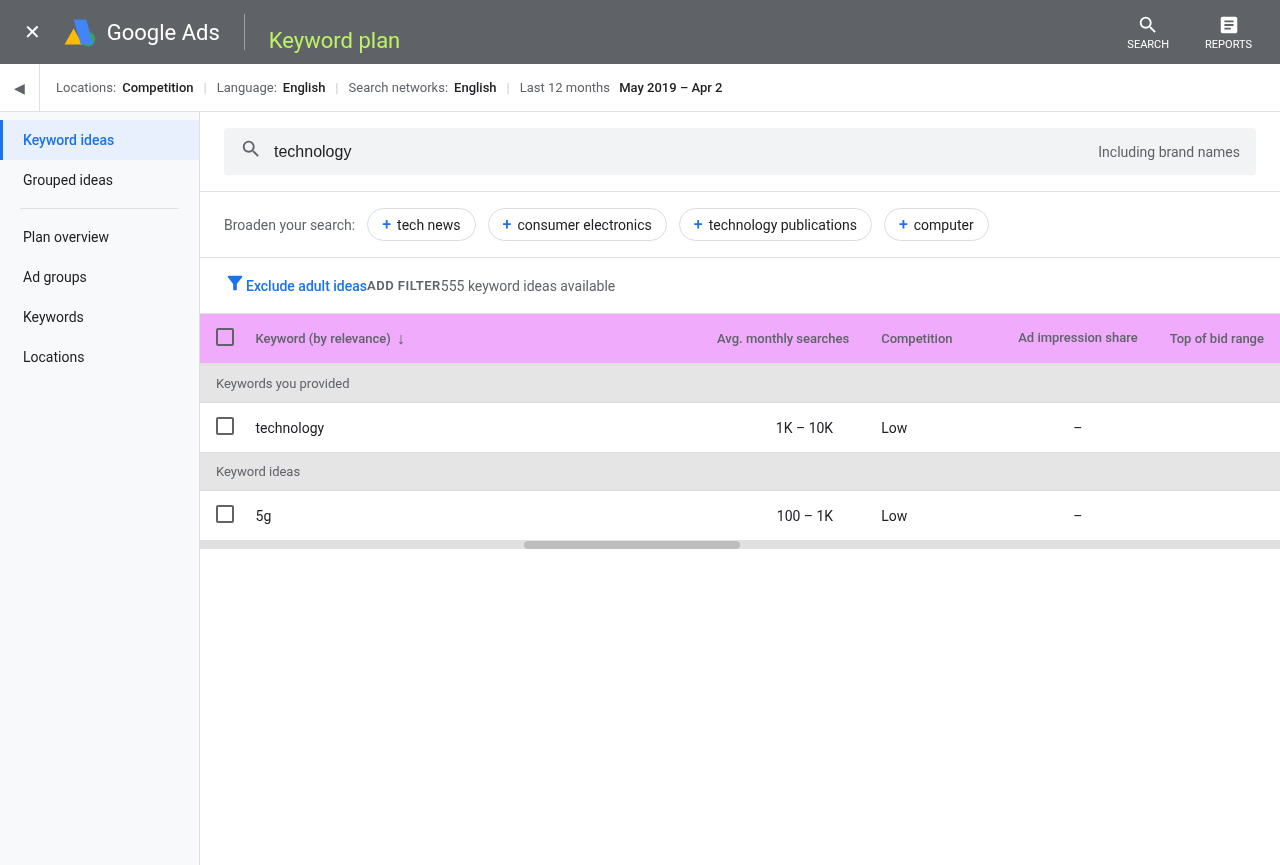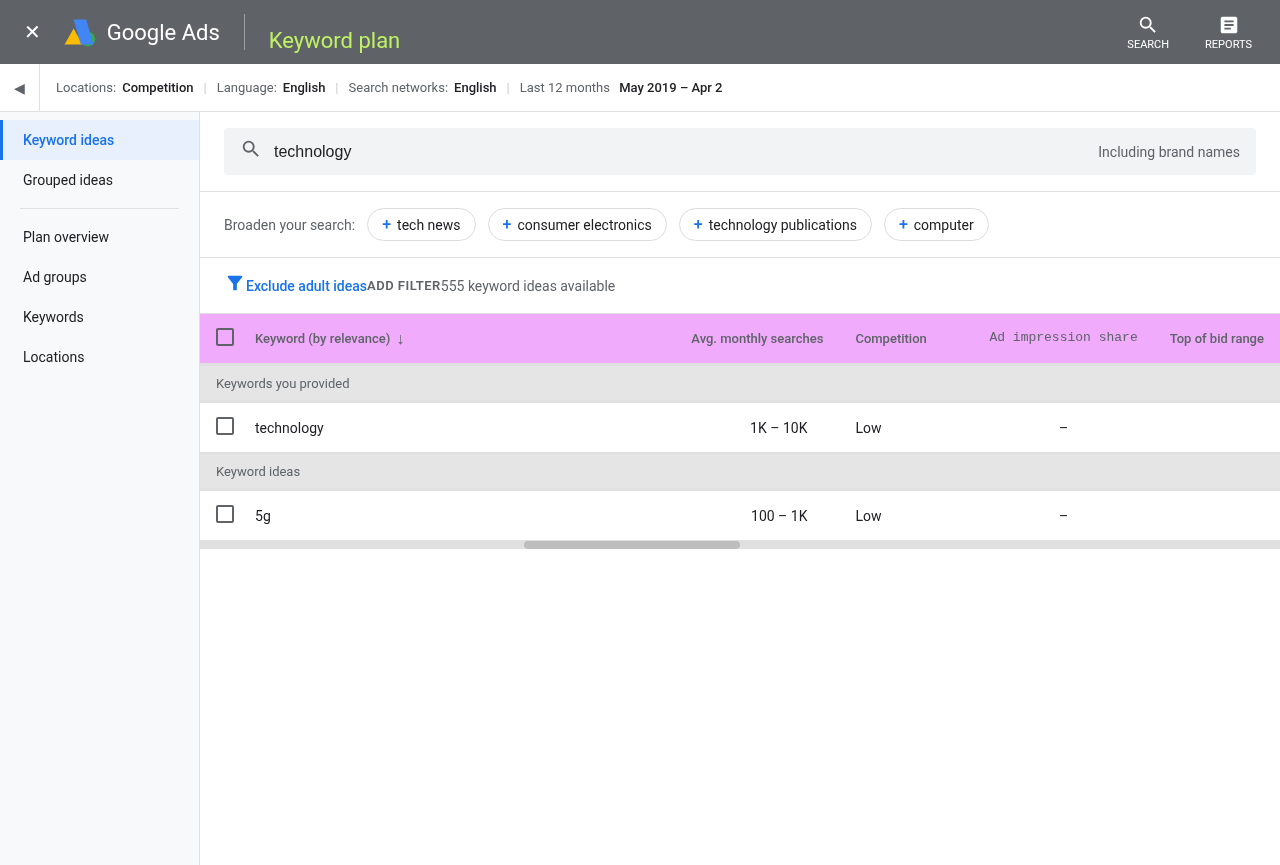--- a/index.html
+++ b/index.html
@@ -235,21 +235,21 @@
       text-align: left;
       font-size: 13px;
       font-weight: 500;
       color: #5f6368;
       background: #f0abfc;
       white-space: nowrap;
     }
     .col-keyword { width: 460px; }
     .col-monthly { width: 190px; text-align: right !important; }
     .col-competition { width: 140px; }
-    .col-impression { width: 140px; text-align: center; font-family: Liberation Mono, monospace; }
+    .col-impression { width: 140px; text-align: center; }
     .col-topbid { width: 100px; }
 
     .th-sort {
       display: flex;
       align-items: center;
       gap: 6px;
     }
     .sort-arrow { color: #5f6368; font-size: 16px; }
 
     .section-header {

